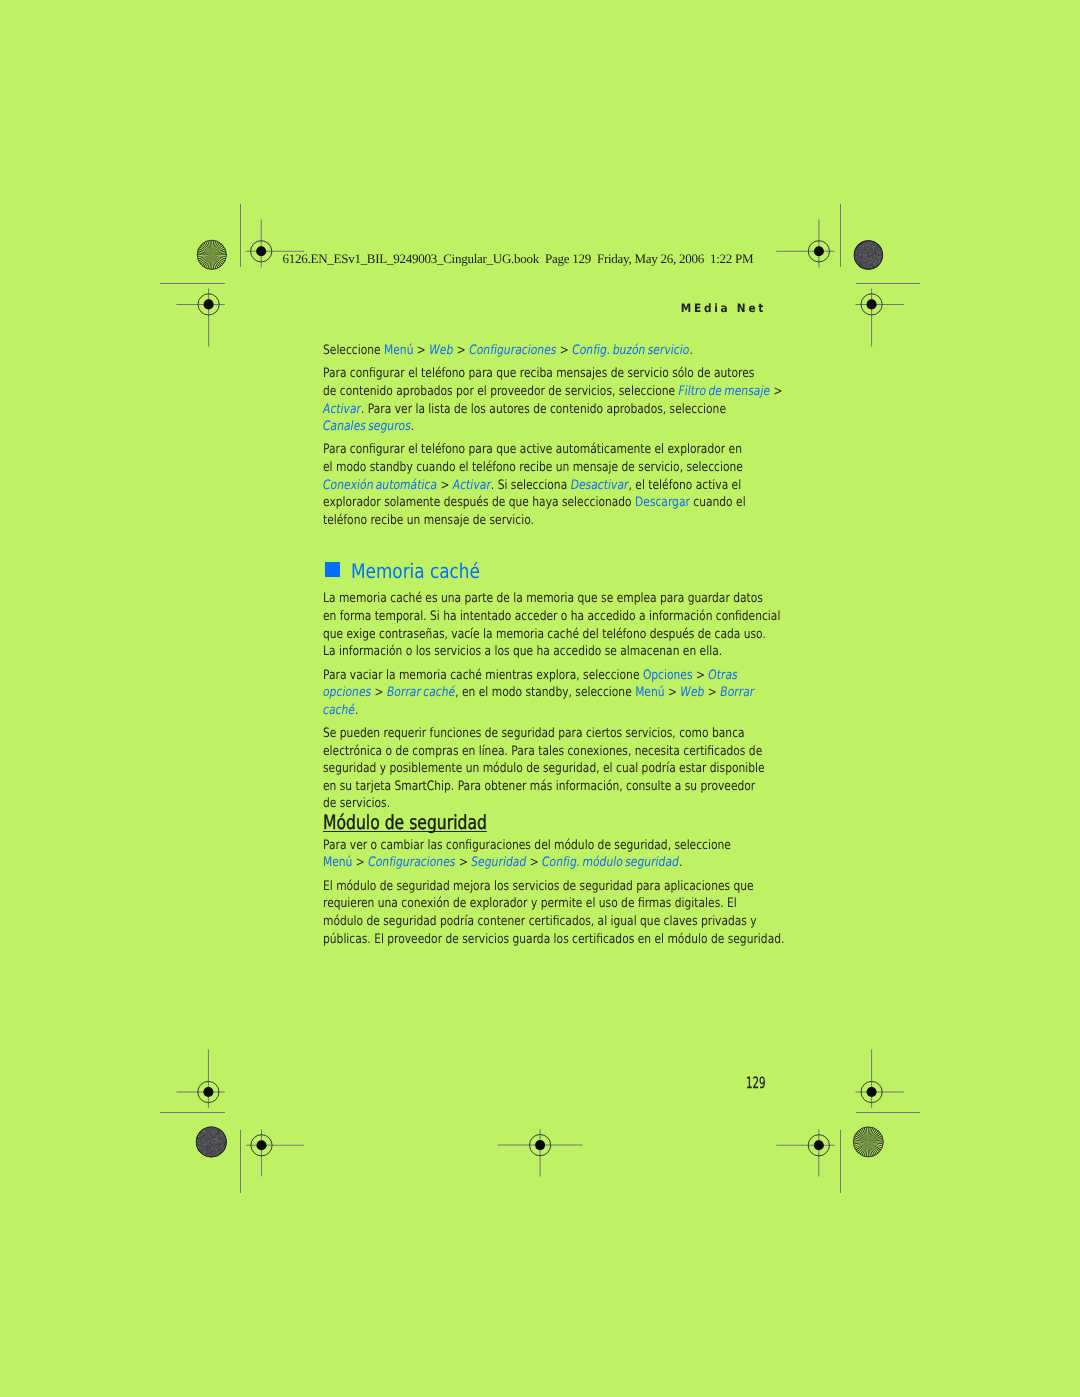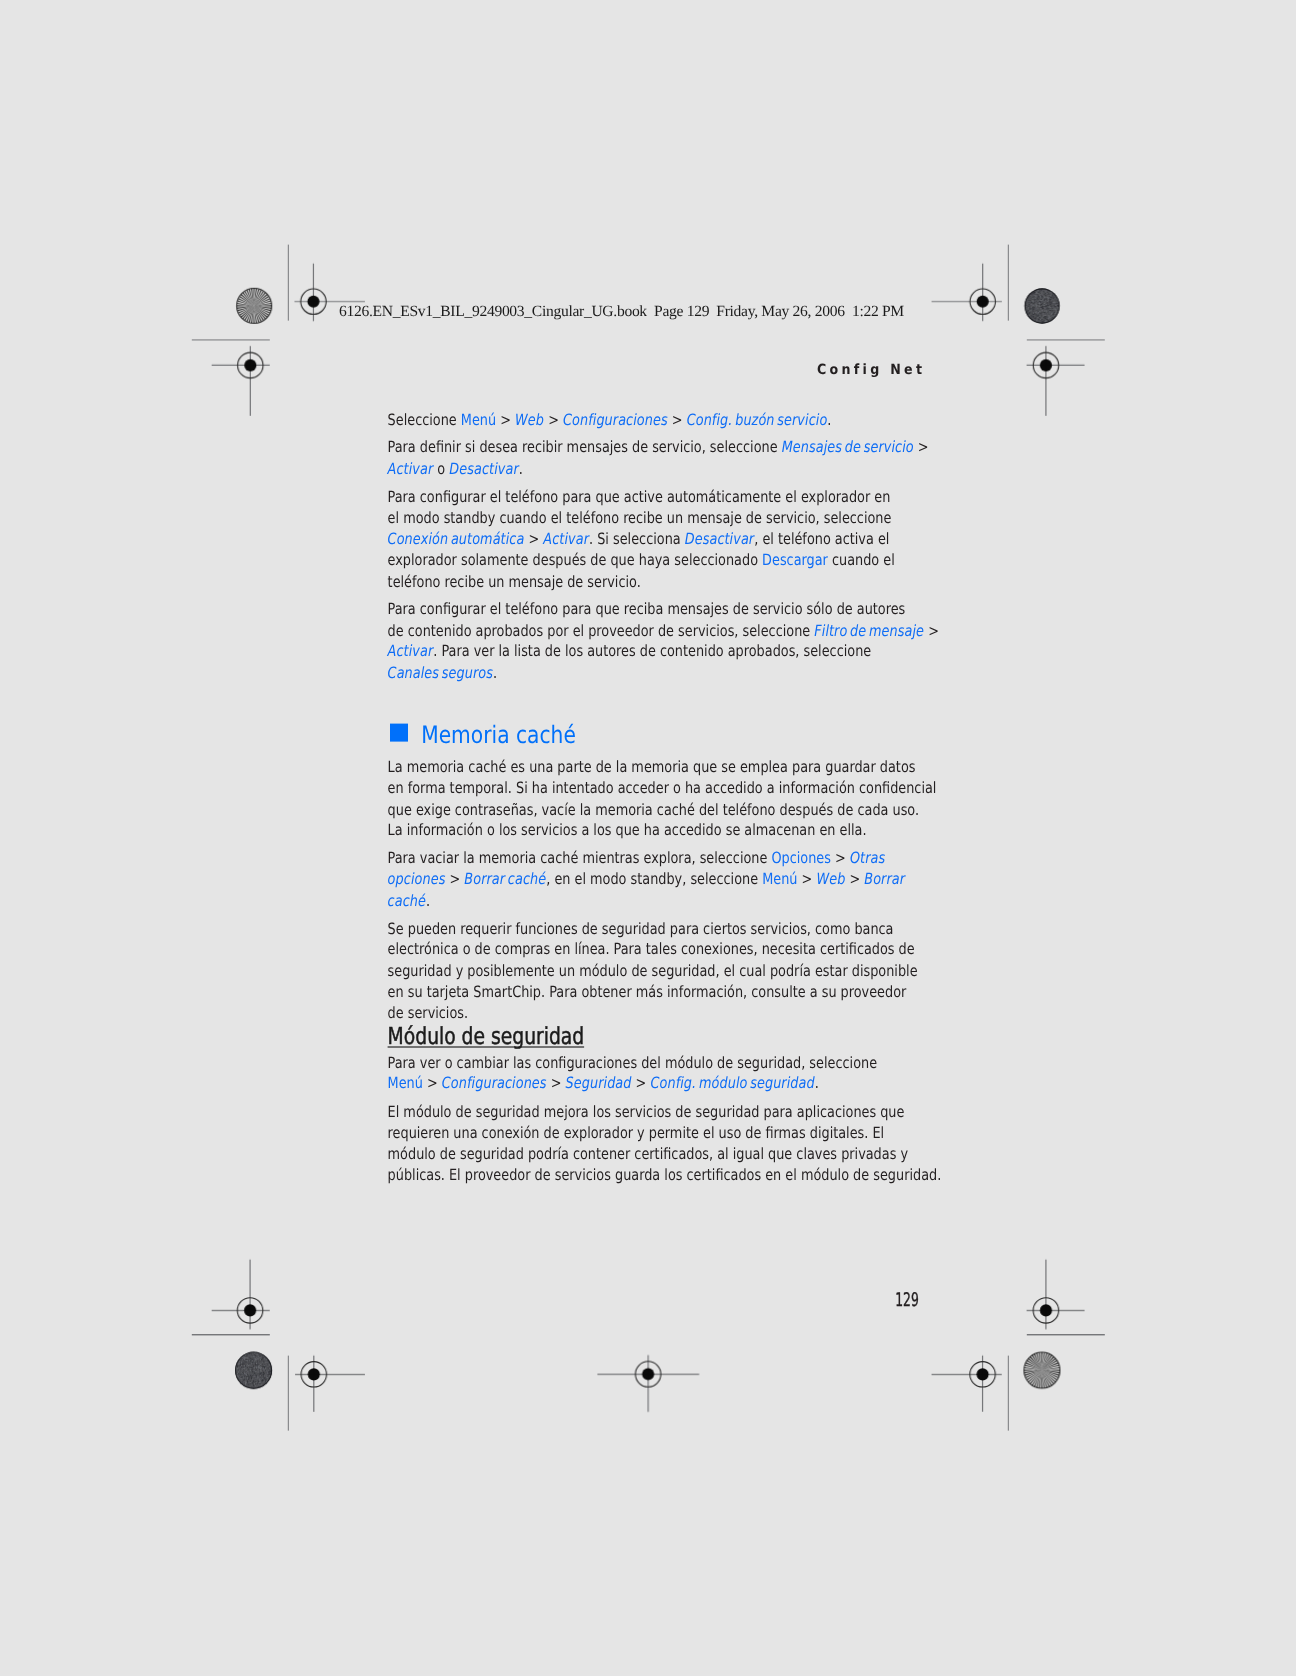--- a/index.html
+++ b/index.html
@@ -1,20 +1,20 @@
 <!DOCTYPE html>
 <html><head>
 <meta charset="utf-8">
 <title>MEdia Net - 129</title>
 <style>
   html,body{margin:0;padding:0;background:#fff;}
   body{width:1080px;height:1397px;overflow:hidden;
        -webkit-font-smoothing:antialiased;text-rendering:geometricPrecision;}
   .page *{opacity:0.999;}
-  .page{position:relative;width:1080px;height:1397px;background:#e5e5e5;}
+  .page{position:relative;width:1080px;height:1397px;background:#bef264;}
   svg.marks{position:absolute;left:0;top:0;}
 
   .proofline{position:absolute;left:282.5px;top:251.4px;
        font-family:"Liberation Serif",serif;font-size:13px;color:#1b1b1b;white-space:pre;
        letter-spacing:-0.26px;}
 
   .runhead{position:absolute;left:680.8px;top:301.2px;
        font-family:"DejaVu Sans Condensed","DejaVu Sans",sans-serif;font-weight:bold;
        font-size:11.7px;letter-spacing:2.75px;color:#231f20;}
 
@@ -1941,43 +1941,39 @@
             <circle cx="214.39" cy="1148.49" r="0.41" fill="#6e7075"></circle>
             <circle cx="220.55" cy="1131.84" r="0.24" fill="#303136"></circle>
             <circle cx="200.56" cy="1132.16" r="0.25" fill="#6e7075"></circle>
             <circle cx="211.3" cy="1141.9" r="15.2" fill="none" stroke="#1b1c20" stroke-width="1.1"></circle>
           </g>
         </g>
       </g>
   </svg>
 
   <div class="proofline">6126.EN_ESv1_BIL_9249003_Cingular_UG.book  Page 129  Friday, May 26, 2006  1:22 PM</div>
-  <div class="runhead">Config Net</div>
+  <div class="runhead">MEdia Net</div>
   <div class="pageno">129</div>
 
   <div class="col" id="col">
       <div class="para">
         <div class="ln"><span>Seleccione </span><span class="b">Menú</span><span> &gt; </span><span class="i">Web</span><span> &gt; </span><span class="i">Configuraciones</span><span> &gt; </span><span class="i">Config. buzón servicio</span><span>.</span></div>
       </div>
       <div class="para">
-        <div class="ln"><span>Para definir si desea recibir mensajes de servicio, seleccione </span><span class="i">Mensajes de servicio</span><span> &gt;</span></div>
-        <div class="ln"><span class="i">Activar</span><span> o </span><span class="i">Desactivar</span><span>.</span></div>
+        <div class="ln"><span>Para configurar el teléfono para que reciba mensajes de servicio sólo de autores</span></div>
+        <div class="ln"><span>de contenido aprobados por el proveedor de servicios, seleccione </span><span class="i">Filtro de mensaje</span><span> &gt;</span></div>
+        <div class="ln"><span class="i">Activar</span><span>. Para ver la lista de los autores de contenido aprobados, seleccione</span></div>
+        <div class="ln"><span class="i">Canales seguros</span><span>.</span></div>
       </div>
       <div class="para">
         <div class="ln"><span>Para configurar el teléfono para que active automáticamente el explorador en</span></div>
         <div class="ln"><span>el modo standby cuando el teléfono recibe un mensaje de servicio, seleccione</span></div>
         <div class="ln"><span class="i">Conexión automática</span><span> &gt; </span><span class="i">Activar</span><span>. Si selecciona </span><span class="i">Desactivar</span><span>, el teléfono activa el</span></div>
         <div class="ln"><span>explorador solamente después de que haya seleccionado </span><span class="b">Descargar</span><span> cuando el</span></div>
         <div class="ln"><span>teléfono recibe un mensaje de servicio.</span></div>
-      </div>
-      <div class="para">
-        <div class="ln"><span>Para configurar el teléfono para que reciba mensajes de servicio sólo de autores</span></div>
-        <div class="ln"><span>de contenido aprobados por el proveedor de servicios, seleccione </span><span class="i">Filtro de mensaje</span><span> &gt;</span></div>
-        <div class="ln"><span class="i">Activar</span><span>. Para ver la lista de los autores de contenido aprobados, seleccione</span></div>
-        <div class="ln"><span class="i">Canales seguros</span><span>.</span></div>
       </div>
       <div class="section">
         <span class="sq"></span>
         <span class="lbl">Memoria caché</span>
       </div>
       <div class="para">
         <div class="ln"><span>La memoria caché es una parte de la memoria que se emplea para guardar datos</span></div>
         <div class="ln"><span>en forma temporal. Si ha intentado acceder o ha accedido a información confidencial</span></div>
         <div class="ln"><span>que exige contraseñas, vacíe la memoria caché del teléfono después de cada uso.</span></div>
         <div class="ln"><span>La información o los servicios a los que ha accedido se almacenan en ella.</span></div>

